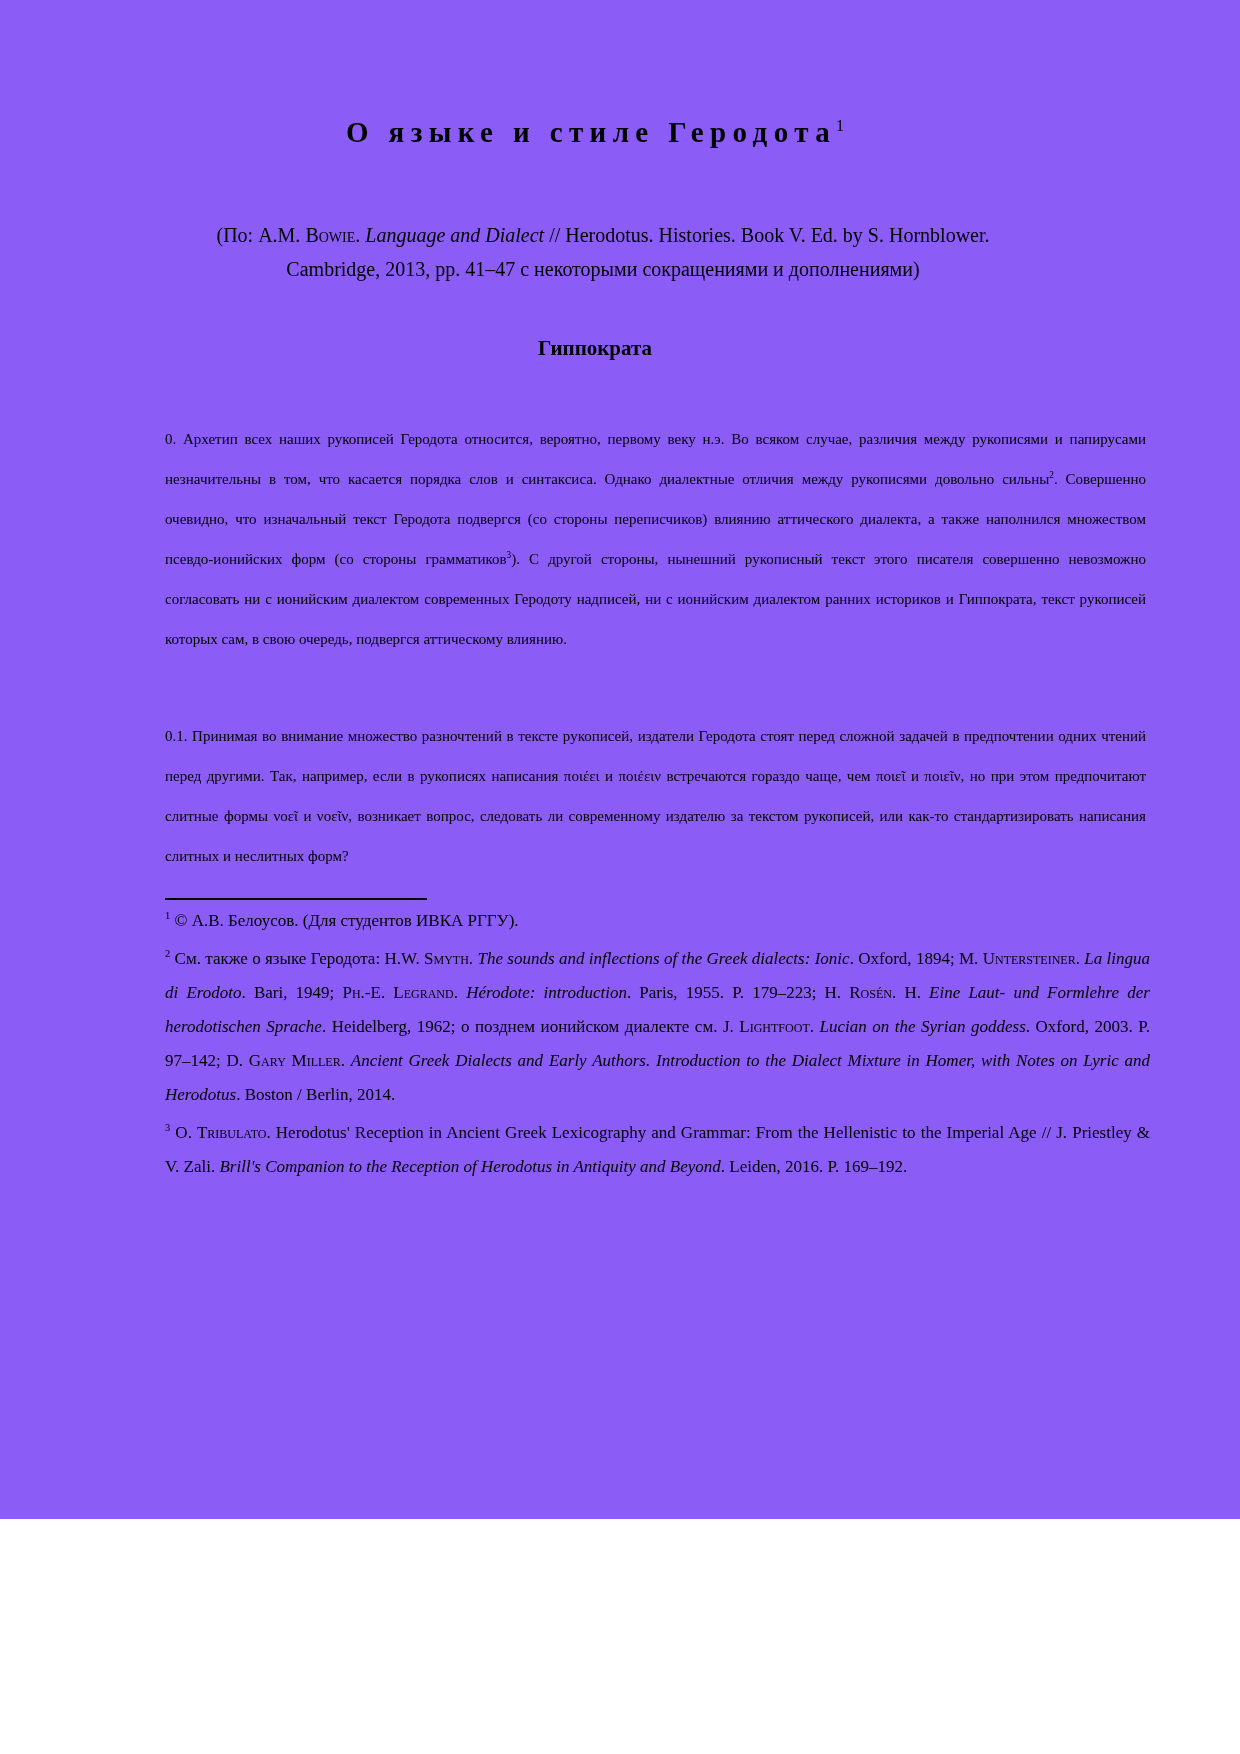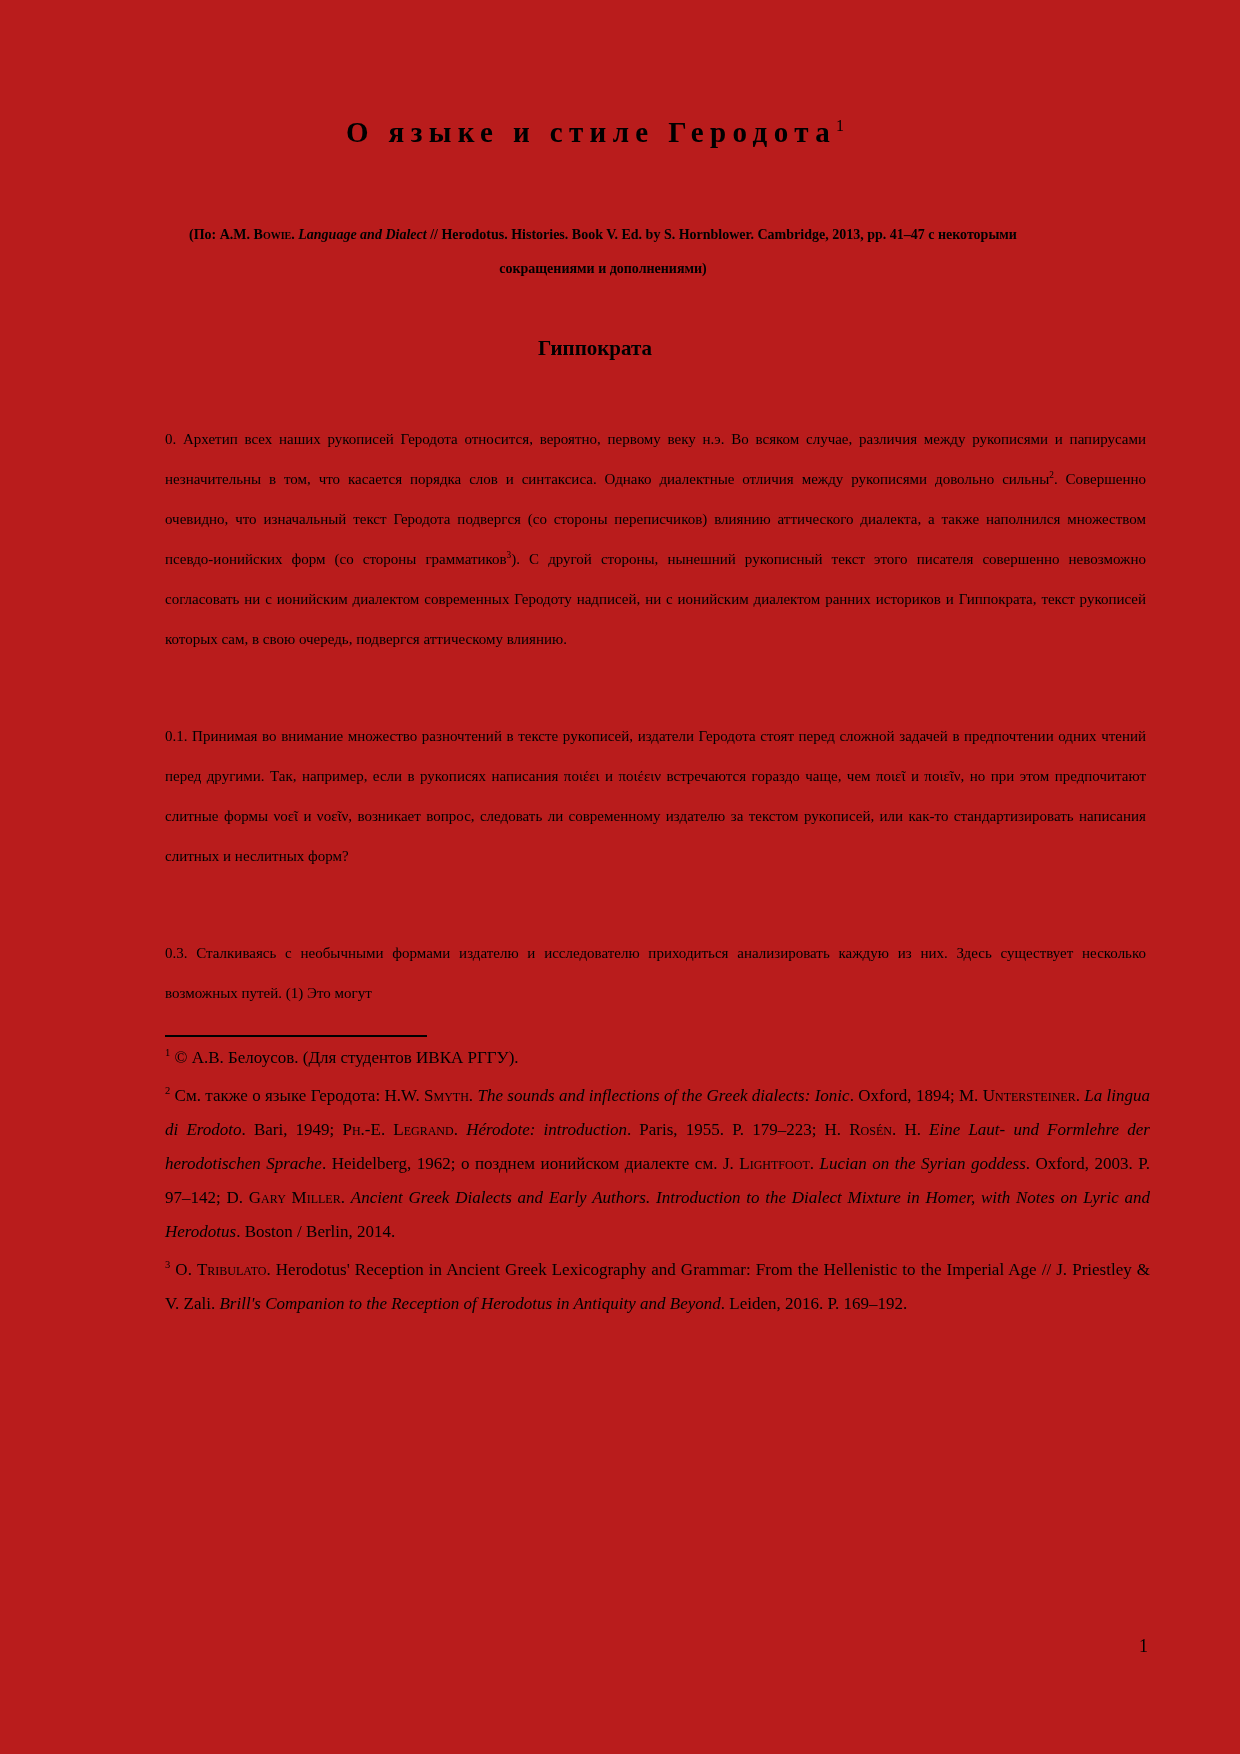--- a/index.html
+++ b/index.html
@@ -1,41 +1,40 @@
 <!DOCTYPE html>
 <html><head>
 <meta charset="utf-8">
 <style>
   html, body { margin: 0; padding: 0; background: #ffffff; }
   .page {
     position: relative;
     width: 1240px;
-    height: 1754px;
-    background: #b91c1c;
+    height: 1519px;
+    background: #8b5cf6;
     color: #000000;
     font-family: "Liberation Serif", "DejaVu Serif", serif;
     box-sizing: border-box;
     padding: 112px 90px 0 165px;
     overflow: hidden;
   }
   h1.doc-title {
     margin: 0 125px 0 0;
     text-align: center;
     font-size: 29px;
     font-weight: bold;
     line-height: 40px;
   }
   h1.doc-title .title-text { letter-spacing: 0.22em; }
   h1.doc-title sup { font-size: 0.55em; letter-spacing: normal; vertical-align: super; line-height: 0; font-weight: normal; }
   p.source {
     margin: 66px 125px 0 16px;
     text-align: center;
-    font-size: 14px;
+    font-size: 20px;
     line-height: 34px;
-    font-weight: bold;
   }
   h2.preamble {
     margin: 48px 125px 0 0;
     text-align: center;
     font-size: 21px;
     font-weight: bold;
     line-height: 28px;
   }
   p.body {
     margin: 57px 4px 0 0;
@@ -75,21 +74,20 @@
   <h1 class="doc-title"><span class="title-text">О языке и стиле Геродота</span><sup>1</sup></h1>
 
   <p class="source"><span>(По: A.M. </span><span class="sc">Bowie</span><span>. </span><span class="i">Language and Dialect</span><span> // Herodotus. Histories. Book V. Ed. by S. Hornblower. Cambridge, 2013, pp. 41–47 с некоторыми сокращениями и дополнениями)</span></p>
 
   <h2 class="preamble">Гиппократа</h2>
 
   <p class="body"><span>0. Архетип всех наших рукописей Геродота относится, вероятно, первому веку н.э. Во всяком случае, различия между рукописями и папирусами незначительны в том, что касается порядка слов и синтаксиса. Однако диалектные отличия между рукописями довольно сильны</span><span class="sup">2</span><span>. Совершенно очевидно, что изначальный текст Геродота подвергся (со стороны переписчиков) влиянию аттического диалекта, а также наполнился множеством псевдо-ионийских форм (со стороны грамматиков</span><span class="sup">3</span><span>). С другой стороны, нынешний рукописный текст этого писателя совершенно невозможно согласовать ни с ионийским диалектом современных Геродоту надписей, ни с ионийским диалектом ранних историков и Гиппократа, текст рукописей которых сам, в свою очередь, подвергся аттическому влиянию.</span></p>
 
   <p class="body"><span>0.1. Принимая во внимание множество разночтений в тексте рукописей, издатели Геродота стоят перед сложной задачей в предпочтении одних чтений перед другими. Так, например, если в рукописях написания ποιέει и ποιέειν встречаются гораздо чаще, чем ποιεῖ и ποιεῖν, но при этом предпочитают слитные формы νοεῖ и νοεῖν, возникает вопрос, следовать ли современному издателю за текстом рукописей, или как-то стандартизировать написания слитных и неслитных форм?</span></p>
 
-  <p class="body"><span>0.3. Сталкиваясь с необычными формами издателю и исследователю приходиться анализировать каждую из них. Здесь существует несколько возможных путей. (1) Это могут</span></p>
 
   <div class="fn-sep"></div>
 
   <p class="footnote"><sup class="fn-num">1</sup><span><span> © А.В. Белоусов. (Для студентов ИВКА РГГУ).</span></span></p>
 
   <p class="footnote"><sup class="fn-num">2</sup><span><span> См. также о языке Геродота: H.W. </span><span class="sc">Smyth</span><span>. </span><span class="i">The sounds and inflections of the Greek dialects: Ionic</span><span>. Oxford, 1894; M. </span><span class="sc">Untersteiner</span><span>. </span><span class="i">La lingua di Erodoto</span><span>. Bari, 1949; </span><span class="sc">Ph.-E. Legrand</span><span>. </span><span class="i">Hérodote: introduction</span><span>. Paris, 1955. P. 179–223; H. </span><span class="sc">Rosén</span><span>. H. </span><span class="i">Eine Laut- und Formlehre der herodotischen Sprache</span><span>. Heidelberg, 1962; о позднем ионийском диалекте см. J. </span><span class="sc">Lightfoot</span><span>. </span><span class="i">Lucian on the Syrian goddess</span><span>. Oxford, 2003. P. 97–142; D. </span><span class="sc">Gary Miller</span><span>. </span><span class="i">Ancient Greek Dialects and Early Authors. Introduction to the Dialect Mixture in Homer, with Notes on Lyric and Herodotus</span><span>. Boston / Berlin, 2014.</span></span></p>
 
   <p class="footnote"><sup class="fn-num">3</sup><span><span> O. </span><span class="sc">Tribulato</span><span>. Herodotus' Reception in Ancient Greek Lexicography and Grammar: From the Hellenistic to the Imperial Age // J. Priestley &amp; V. Zali. </span><span class="i">Brill's Companion to the Reception of Herodotus in Antiquity and Beyond</span><span>. Leiden, 2016. P. 169–192.</span></span></p>
 
   <div class="page-number">1</div>

